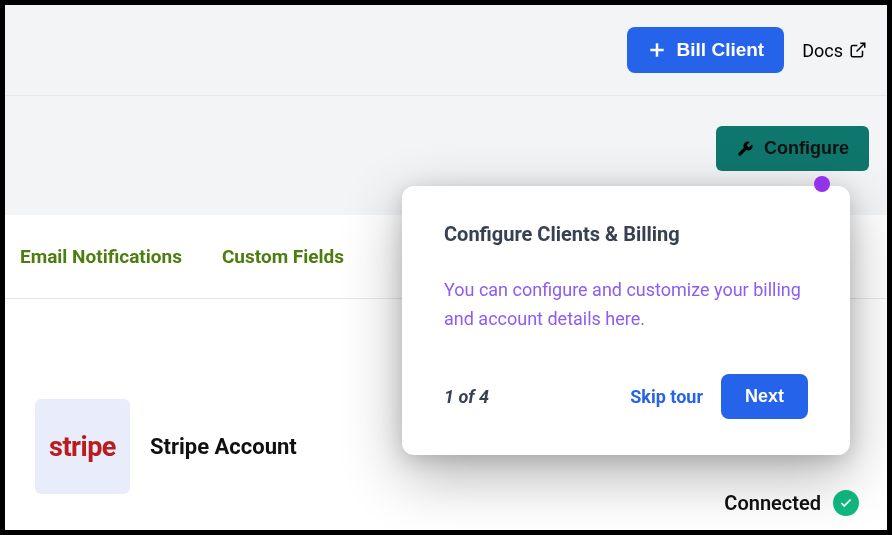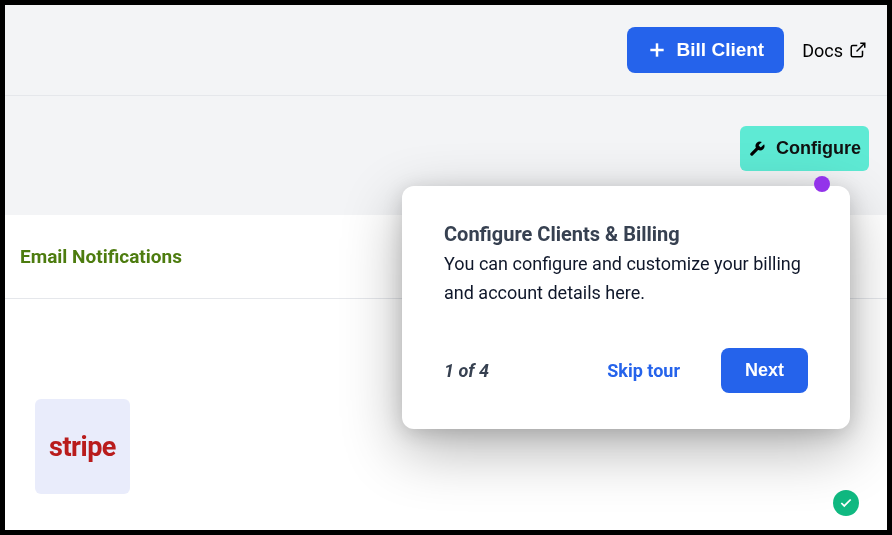--- a/index.html
+++ b/index.html
@@ -66,24 +66,24 @@
       background: #f3f4f6;
       border-top: 1px solid #e5e7eb;
       display: flex;
       justify-content: flex-end;
       align-items: flex-start;
       padding-top: 30px;
       padding-right: 18px;
       position: relative;
     }
     .configure-btn {
-      background: #5eead4;
+      background: #0f766e;
       border: none;
       border-radius: 6px;
-      padding: 12px 8px;
+      padding: 12px 20px;
       font-size: 18px;
       font-weight: 700;
       color: #111;
       display: flex;
       align-items: center;
       gap: 10px;
       cursor: pointer;
       position: relative;
     }
     .wrench-icon {
@@ -172,25 +172,25 @@
       right: 20px;
       width: 16px;
       height: 16px;
       background: #9333ea;
       border-radius: 50%;
     }
     .popover-title {
       font-size: 20px;
       font-weight: 700;
       color: #374151;
-      margin-bottom: 4px;
+      margin-bottom: 30px;
     }
     .popover-body {
       font-size: 18px;
-      color: #0f172a;
+      color: #8b5cf6;
       line-height: 1.6;
       margin-bottom: 40px;
     }
     .popover-footer {
       display: flex;
       align-items: center;
       justify-content: space-between;
     }
     .step-count {
       font-size: 18px;
@@ -211,21 +211,20 @@
     }
     .next-btn {
       background: #2563eb;
       color: #fff;
       border: none;
       border-radius: 8px;
       padding: 12px 24px;
       font-size: 18px;
       font-weight: 700;
       cursor: pointer;
-      margin-left: 23px;
     }
   </style>
 </head>
 <body>
 
 <div class="top-header">
   <button class="bill-client-btn">
     <svg class="plus-icon" viewBox="0 0 24 24">
       <line x1="12" y1="4" x2="12" y2="20"></line>
       <line x1="4" y1="12" x2="20" y2="12"></line>
@@ -246,29 +245,32 @@
   <button class="configure-btn">
     <svg class="wrench-icon" viewBox="0 0 24 24">
       <path d="M14.7 6.3a1 1 0 0 0 0 1.4l1.6 1.6a1 1 0 0 0 1.4 0l3.77-3.77a6 6 0 0 1-7.94 7.94l-6.91 6.91a2.12 2.12 0 0 1-3-3l6.91-6.91a6 6 0 0 1 7.94-7.94l-3.76 3.76z"></path>
     </svg>
     <span>Configure</span>
   </button>
 </div>
 
 <div class="tabs-row">
   <div class="tab-item">Email Notifications</div>
+  <div class="tab-item">Custom Fields</div>
 </div>
 
 <div class="content-area">
   <div class="stripe-logo">
     <span>stripe</span>
   </div>
+  <div class="stripe-title">Stripe Account</div>
 </div>
 
 <div class="connected-status">
+  <span>Connected</span>
   <div class="check-circle">
     <svg class="check-mark" viewBox="0 0 24 24">
       <polyline points="20 6 9 17 4 12"></polyline>
     </svg>
   </div>
 </div>
 
 <div class="tour-popover">
   <div class="purple-dot"></div>
   <div class="popover-title">Configure Clients &amp; Billing</div>

